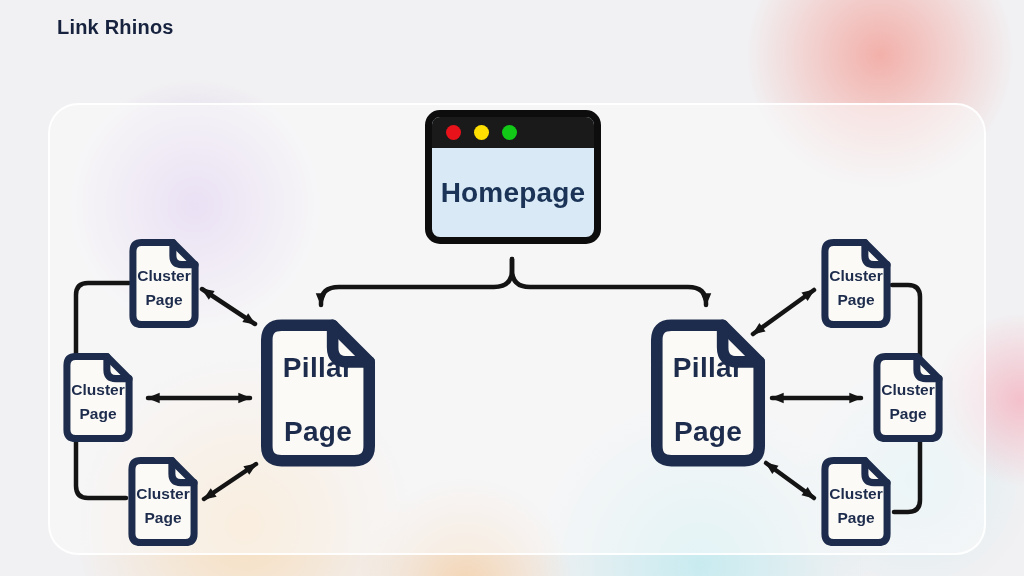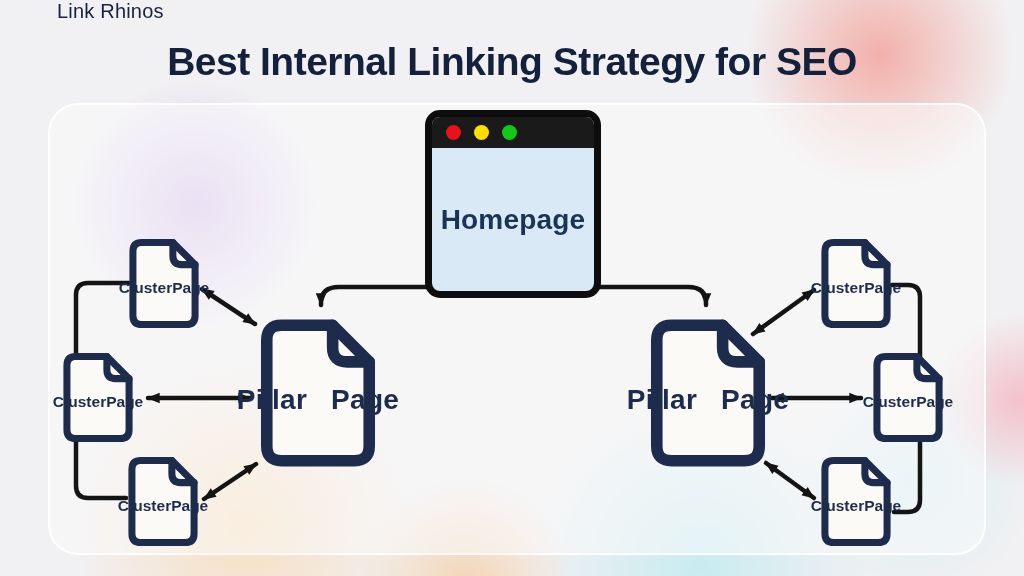--- a/index.html
+++ b/index.html
@@ -14,77 +14,76 @@
       radial-gradient(circle 175px at 195px 205px, rgba(209,186,236,0.80), rgba(209,186,236,0) 72%),
       radial-gradient(circle 185px at 880px 55px,  rgba(243,160,152,0.80), rgba(243,160,152,0) 72%),
       radial-gradient(circle 120px at 1020px 400px,rgba(244,176,190,0.75), rgba(244,176,190,0) 72%),
       radial-gradient(circle 235px at 245px 525px, rgba(248,221,186,0.90), rgba(248,221,186,0) 72%),
       radial-gradient(circle 150px at 465px 585px, rgba(246,196,140,0.60), rgba(246,196,140,0) 72%),
       radial-gradient(circle 235px at 700px 565px, rgba(198,235,240,0.95), rgba(198,235,240,0) 72%),
       radial-gradient(circle 165px at 915px 480px, rgba(206,238,242,0.70), rgba(206,238,242,0) 72%),
       #f1f0f2;
   }
   .logo{
-    position:absolute;left:57px;top:0;
-    font-size:20px;font-weight:400;letter-spacing:.2px;color:#17233e;
+    position:absolute;left:57px;top:16px;
+    font-size:20px;font-weight:700;letter-spacing:.2px;color:#17233e;
   }
   .title{
     position:absolute;left:0;top:40px;width:100%;margin:0;
     text-align:center;font-size:39px;font-weight:700;letter-spacing:-.5px;color:#14213c;
   }
   .card{
     position:absolute;left:48px;top:103px;width:934px;height:448px;
     background:rgba(252,251,251,0.52);
     border:2px solid rgba(255,255,255,0.9);
     border-radius:30px;
   }
   .connectors{position:absolute;left:0;top:0;width:1024px;height:576px;z-index:1;pointer-events:none;}
   .connectors path{fill:none;stroke:#141414;stroke-width:4.5;stroke-linecap:round;}
   .connectors .arrowhead{fill:#141414;stroke:none;}
 
   
   .browser{
-    position:absolute;left:425px;top:110px;width:176px;height:188px;z-index:2;
+    position:absolute;left:425px;top:110px;width:176px;height:134px;z-index:2;
     box-sizing:border-box;border:7px solid #0d0d0d;border-radius:15px;
     background:#d9eaf6;overflow:hidden;display:flex;flex-direction:column;
   }
   .browser-bar{
     height:31px;flex:0 0 auto;background:#1a1a1a;
     display:flex;align-items:center;gap:13px;padding-left:14px;
   }
   .dot{width:15px;height:15px;border-radius:50%;display:inline-block;}
   .dot.red{background:#e8121a;} .dot.yellow{background:#ffdf00;} .dot.green{background:#12c918;}
   .browser-body{
     flex:1;display:flex;align-items:center;justify-content:center;
     font-size:28px;font-weight:700;color:#1a3356;letter-spacing:.2px;
   }
 
   
   .doc{position:absolute;z-index:2;}
   .doc-svg{position:absolute;inset:0;width:100%;height:100%;
     stroke:#1d2c4c;fill:#fcfaf6;stroke-width:9.5;stroke-linejoin:round;stroke-linecap:round;}
   .doc-label{
-    position:absolute;inset:0;display:flex;flex-direction:row;
+    position:absolute;inset:0;display:flex;flex-direction:column;
     align-items:center;justify-content:center;padding-top:11%;
     font-weight:700;color:#1d2c4c;text-align:center;
   }
   .pillar{width:122px;height:150px;}
   .pillar .doc-label{font-size:28px;line-height:1.43;letter-spacing:.3px;gap:24px;}
   .cluster{width:74px;height:91px;}
   .cluster .doc-label{font-size:15.5px;line-height:1.5;}
 </style>
 </head>
 <body>
 
 <div class="stage">
 
   <div class="bg"></div>
 
   <div class="logo">Link Rhinos</div>
-  <h1 class="title">Best Internal Linking Strategy for SEO</h1>
 
   <div class="card"></div>
 
   <svg width="0" height="0" style="position:absolute" aria-hidden="true">
     <defs>
       <g id="docshape">
         <path d="M62 6 H20 Q8 6 8 18 V105 Q8 117 20 117 H80 Q92 117 92 105 V36 Z"></path>
         <path d="M62 6 V24 Q62 36 74 36 H92" fill="none"></path>
       </g>
     </defs>

